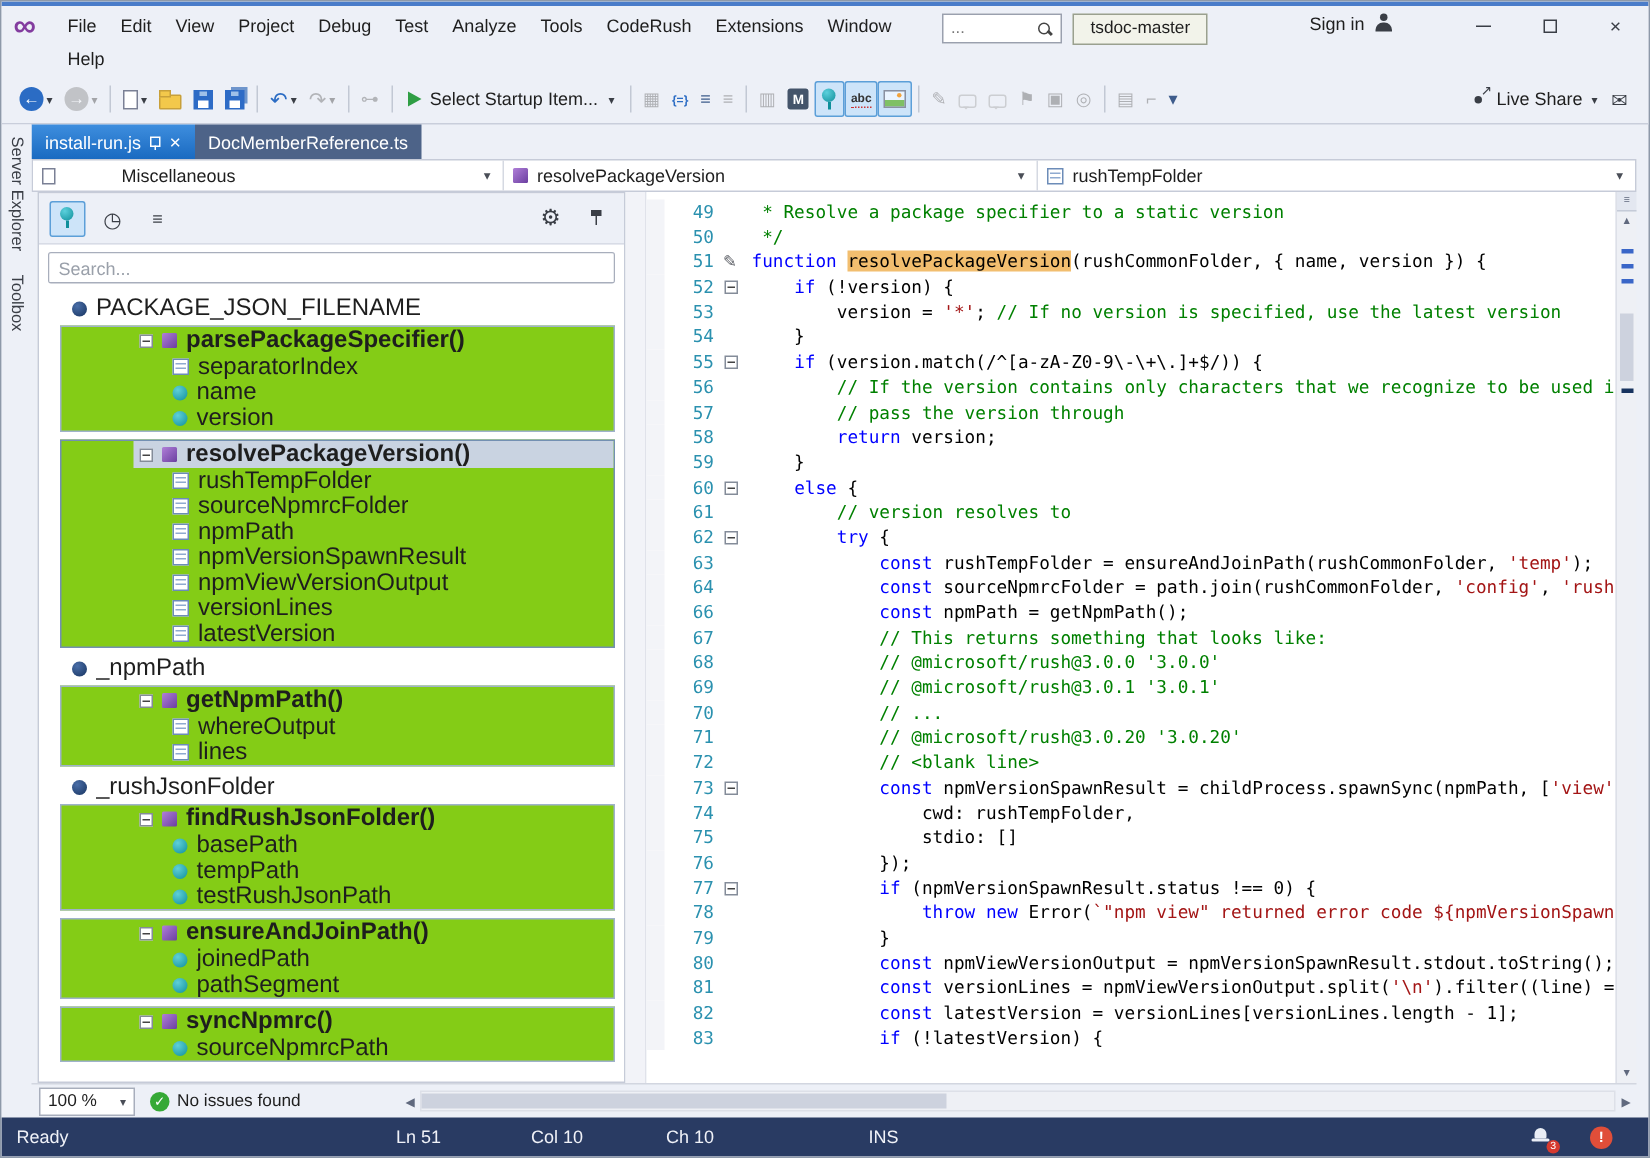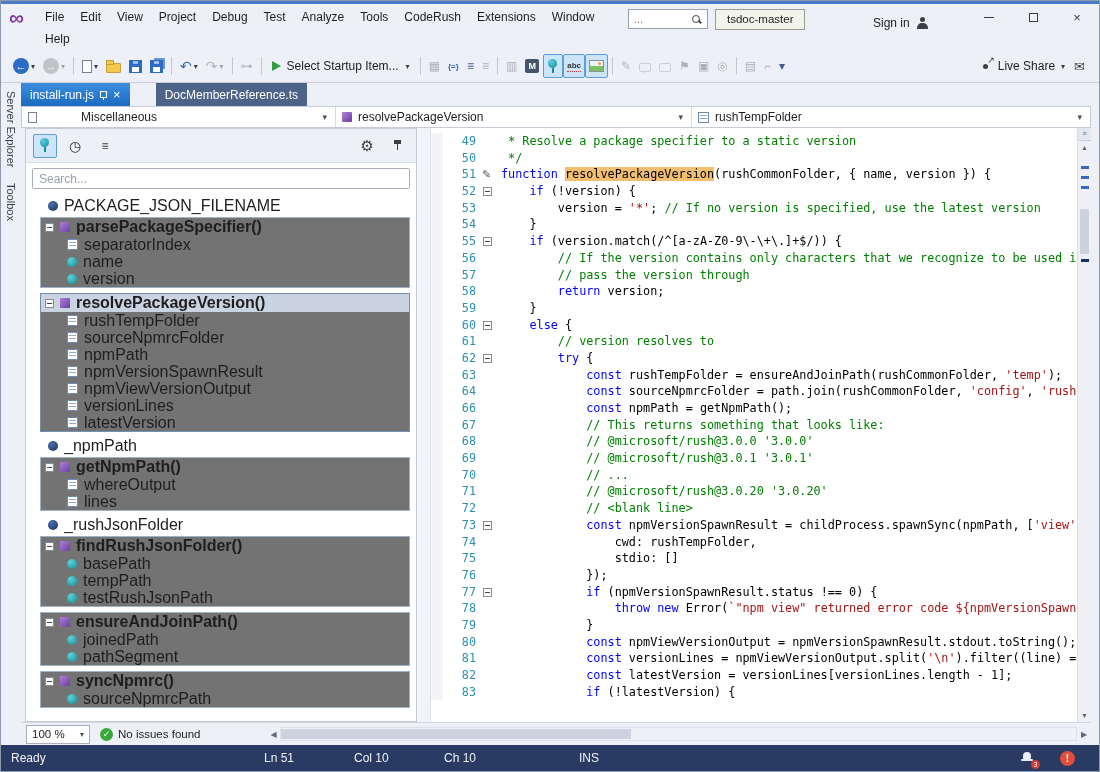--- a/index.html
+++ b/index.html
@@ -15,21 +15,21 @@
   .menu-item{padding:0 8px;font-size:12px;line-height:23px;cursor:default;}
   .menurow2{position:absolute;left:36px;top:25px;height:21px;font-size:12px;line-height:21px;padding:0 8px;}
   .qsearch{position:absolute;left:627px;top:5px;width:80px;height:20px;background:#fff;border:1px solid #9AA0AE;
            display:flex;align-items:center;padding:0 5px;}
   .qsearch .dots{flex:1;color:#777;font-size:11px;line-height:10px;}
   .mag{position:relative;width:11px;height:11px;}
   .mag::before{content:'';position:absolute;left:1px;top:1px;width:6px;height:6px;border:1.5px solid #444;border-radius:50%;}
   .mag::after{content:'';position:absolute;left:7px;top:7px;width:4px;height:1.5px;background:#444;transform:rotate(45deg);}
   .branch{position:absolute;left:714px;top:5px;height:21px;padding:0 11px;border:1px solid #9AA08F;background:#F2F3EA;
           font-size:11.5px;line-height:19px;}
-  .signin{position:absolute;left:872px;top:5px;height:21px;display:flex;align-items:flex-end;gap:6px;font-size:12px;}
+  .signin{position:absolute;left:872px;top:5px;height:21px;display:flex;align-items:flex-start;gap:6px;font-size:12px;}
   .person{position:relative;width:13px;height:13px;}
   .person::before{content:'';position:absolute;left:4px;top:0;width:5px;height:5px;border-radius:50%;background:#3A3E46;}
   .person::after{content:'';position:absolute;left:1px;top:6px;width:11px;height:6px;border-radius:5px 5px 0 0;background:#3A3E46;}
   .winctrl{position:absolute;right:0;top:0;height:26px;display:flex;}
   .winbtn{width:44px;height:26px;display:flex;align-items:center;justify-content:center;color:#3A3E46;font-size:13px;}
   .ic-min{width:10px;height:1px;background:#3A3E46;display:inline-block;}
   .ic-max{width:9px;height:9px;border:1px solid #3A3E46;display:inline-block;}
 
   
   .toolbar{position:absolute;top:49px;left:0;right:0;height:33px;background:#EDF0F7;border-bottom:1px solid #C9CEDB;
@@ -65,21 +65,21 @@
   .tbi-bubble{width:12px;height:9px;border:1px solid #9AA0AD;border-radius:2px;position:relative;margin-top:2px;}
   .tbi-bubble::after{content:'';position:absolute;left:2px;bottom:-4px;border:2px solid transparent;border-top-color:#9AA0AD;}
   .startup{display:inline-flex;align-items:center;gap:6px;padding:0 6px;font-size:12px;}
   .play{width:0;height:0;border-left:9px solid #2F9E44;border-top:5.5px solid transparent;border-bottom:5.5px solid transparent;}
   .toolbar-right{margin-left:auto;display:flex;align-items:center;gap:9px;padding-right:14px;font-size:12px;}
   .share-ic{position:relative;width:13px;height:13px;}
   .share-ic::before{content:'';position:absolute;left:3px;top:4px;width:5px;height:5px;border-radius:50%;background:#3A3E46;}
   .share-ic::after{content:'↗';position:absolute;right:-2px;top:-5px;font-size:9px;color:#3A3E46;}
 
   
-  .tabstrip{position:absolute;top:82px;left:20px;right:0;height:23px;display:flex;align-items:flex-end;gap:26px;}
+  .tabstrip{position:absolute;top:82px;left:20px;right:0;height:23px;display:flex;align-items:flex-end;}
   .tab{height:23px;display:flex;align-items:center;gap:6px;padding:0 9px;font-size:12px;color:#fff;cursor:default;}
   .tab.active{background:linear-gradient(180deg,#3E8EDE,#1A6AC1);}
   .tab:not(.active){background:#4D6388;}
   .tab-close{font-size:13px;line-height:13px;}
   .tab-pin{position:relative;width:7px;height:10px;}
   .tab-pin::before{content:'';position:absolute;left:0;top:1px;width:5px;height:5px;border:1px solid #fff;}
   .tab-pin::after{content:'';position:absolute;left:3px;top:7px;width:1px;height:3px;background:#fff;}
 
   
   .navbar{position:absolute;top:105px;left:20px;right:8px;height:22px;background:#fff;border:1px solid #C6CBD8;display:flex;}
@@ -105,21 +105,21 @@
   .listg{font-size:12px;color:#3A3E46;}
   .dockpin{position:relative;width:9px;height:11px;}
   .dockpin::before{content:'';position:absolute;left:1px;top:0;width:7px;height:4px;background:#3A3E46;}
   .dockpin::after{content:'';position:absolute;left:4px;top:4px;width:1px;height:6px;background:#3A3E46;}
   .panel-search{margin:5px 6px;height:21px;border:1px solid #A8AEBC;border-radius:2px;display:flex;}
   .panel-search input{flex:1;border:none;outline:none;font-family:"Liberation Sans",sans-serif;font-size:12px;padding:0 6px;color:#333;background:#fff;}
   .panel-search input::placeholder{color:#9AA0AA;}
   .tree{position:absolute;left:0;right:0;top:66px;bottom:0;overflow:hidden;padding:2px 6px;font-size:16px;}
   .trow{height:17px;display:flex;align-items:center;gap:6px;white-space:nowrap;}
   .tglobal{padding-left:16px;height:18px;}
-  .tgroup{border:1px solid #9FB2CB;background:#737373;margin:2px 0 5px 8px;}
+  .tgroup{border:1px solid #9FB2CB;background:#84cc16;margin:2px 0 5px 8px;padding-left:48px;}
   .tgroup.selbox{border-color:#7390B2;}
   .thead{height:18px;padding-left:4px;}
   .thead .tlabel{font-weight:bold;}
   .thead.selected{background:#C9D3E1;}
   .tchild{padding-left:26px;}
   .expander{width:9px;height:9px;border:1px solid #848C99;background:#fff;flex:none;}
   .expander::after{content:'';display:block;width:5px;height:1px;background:#444;margin:3px auto 0;}
   .ico{flex:none;display:inline-block;}
   .ico-global{width:10px;height:10px;border-radius:50%;background:radial-gradient(circle at 35% 30%,#4A6EA8,#17335F);}
   .ico-param{width:10px;height:10px;border-radius:50%;background:radial-gradient(circle at 35% 30%,#5FD0D8,#0F8F9B);}

